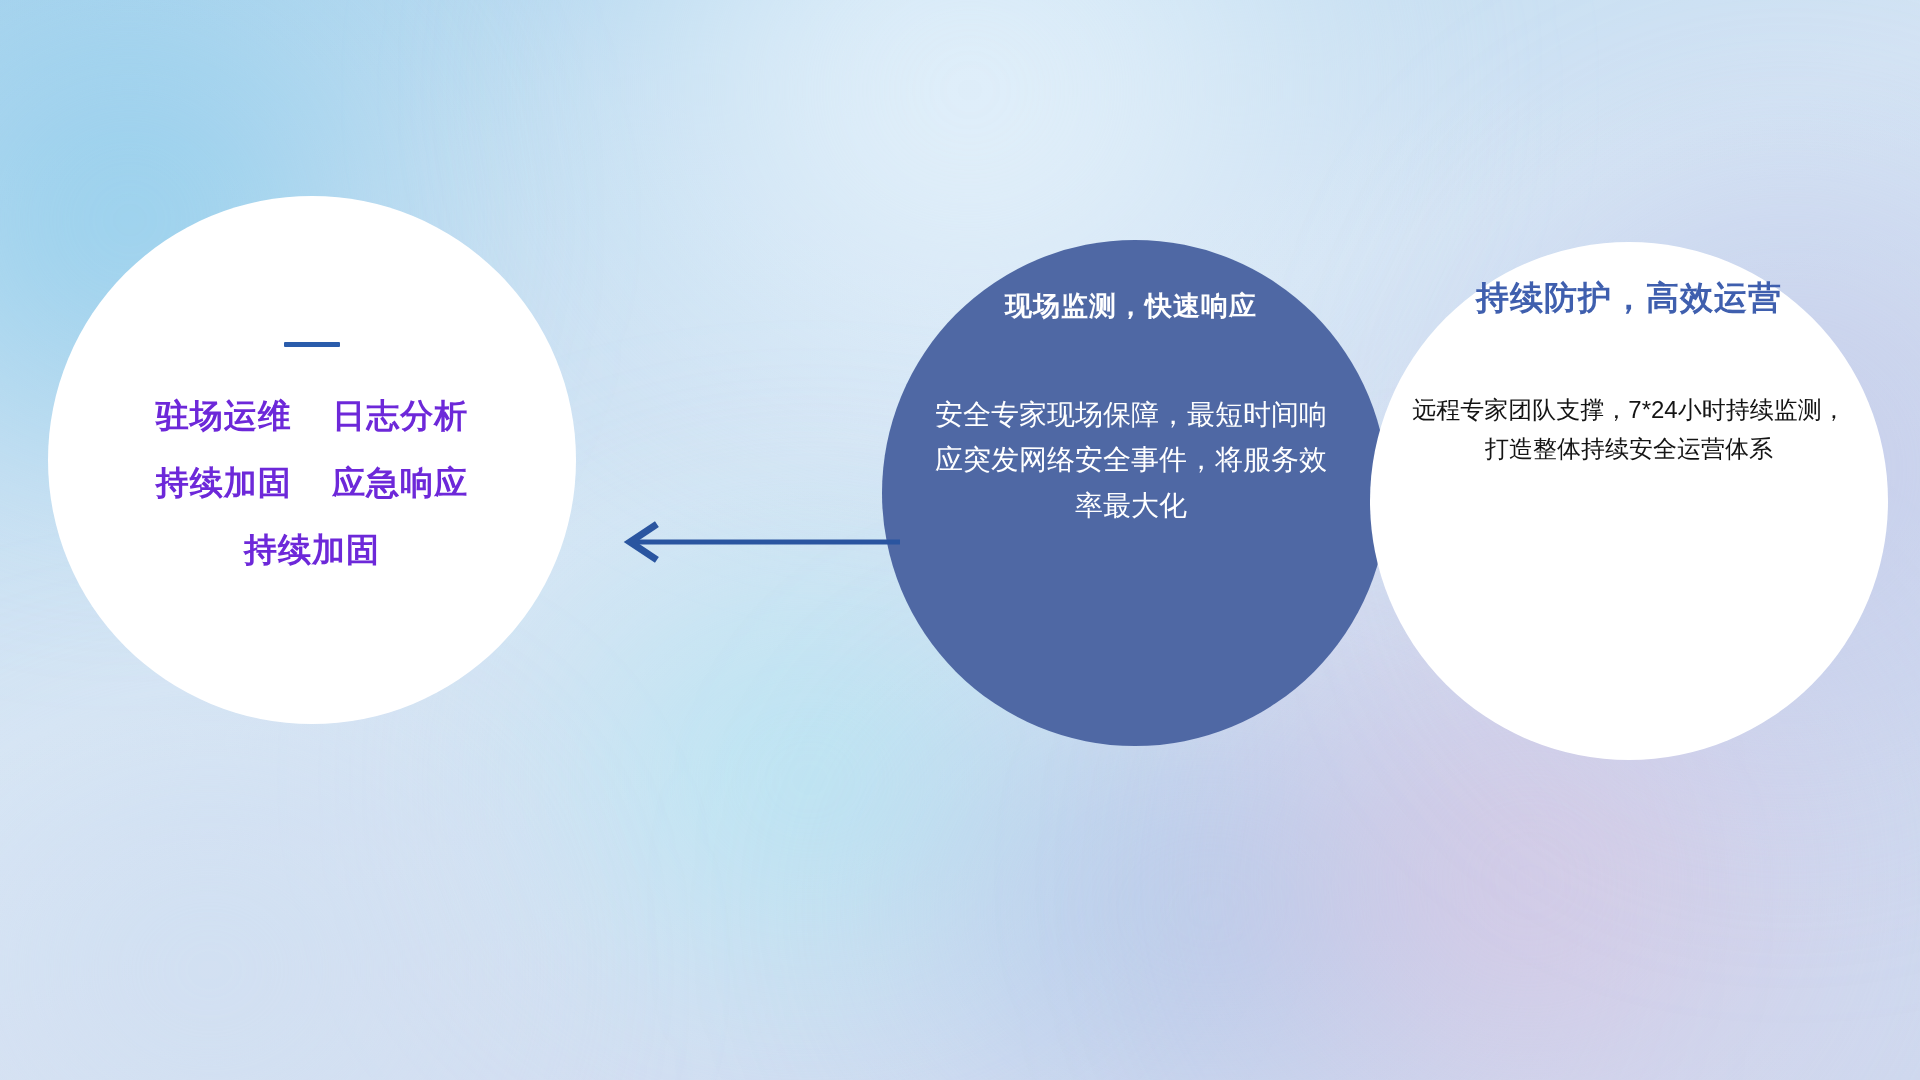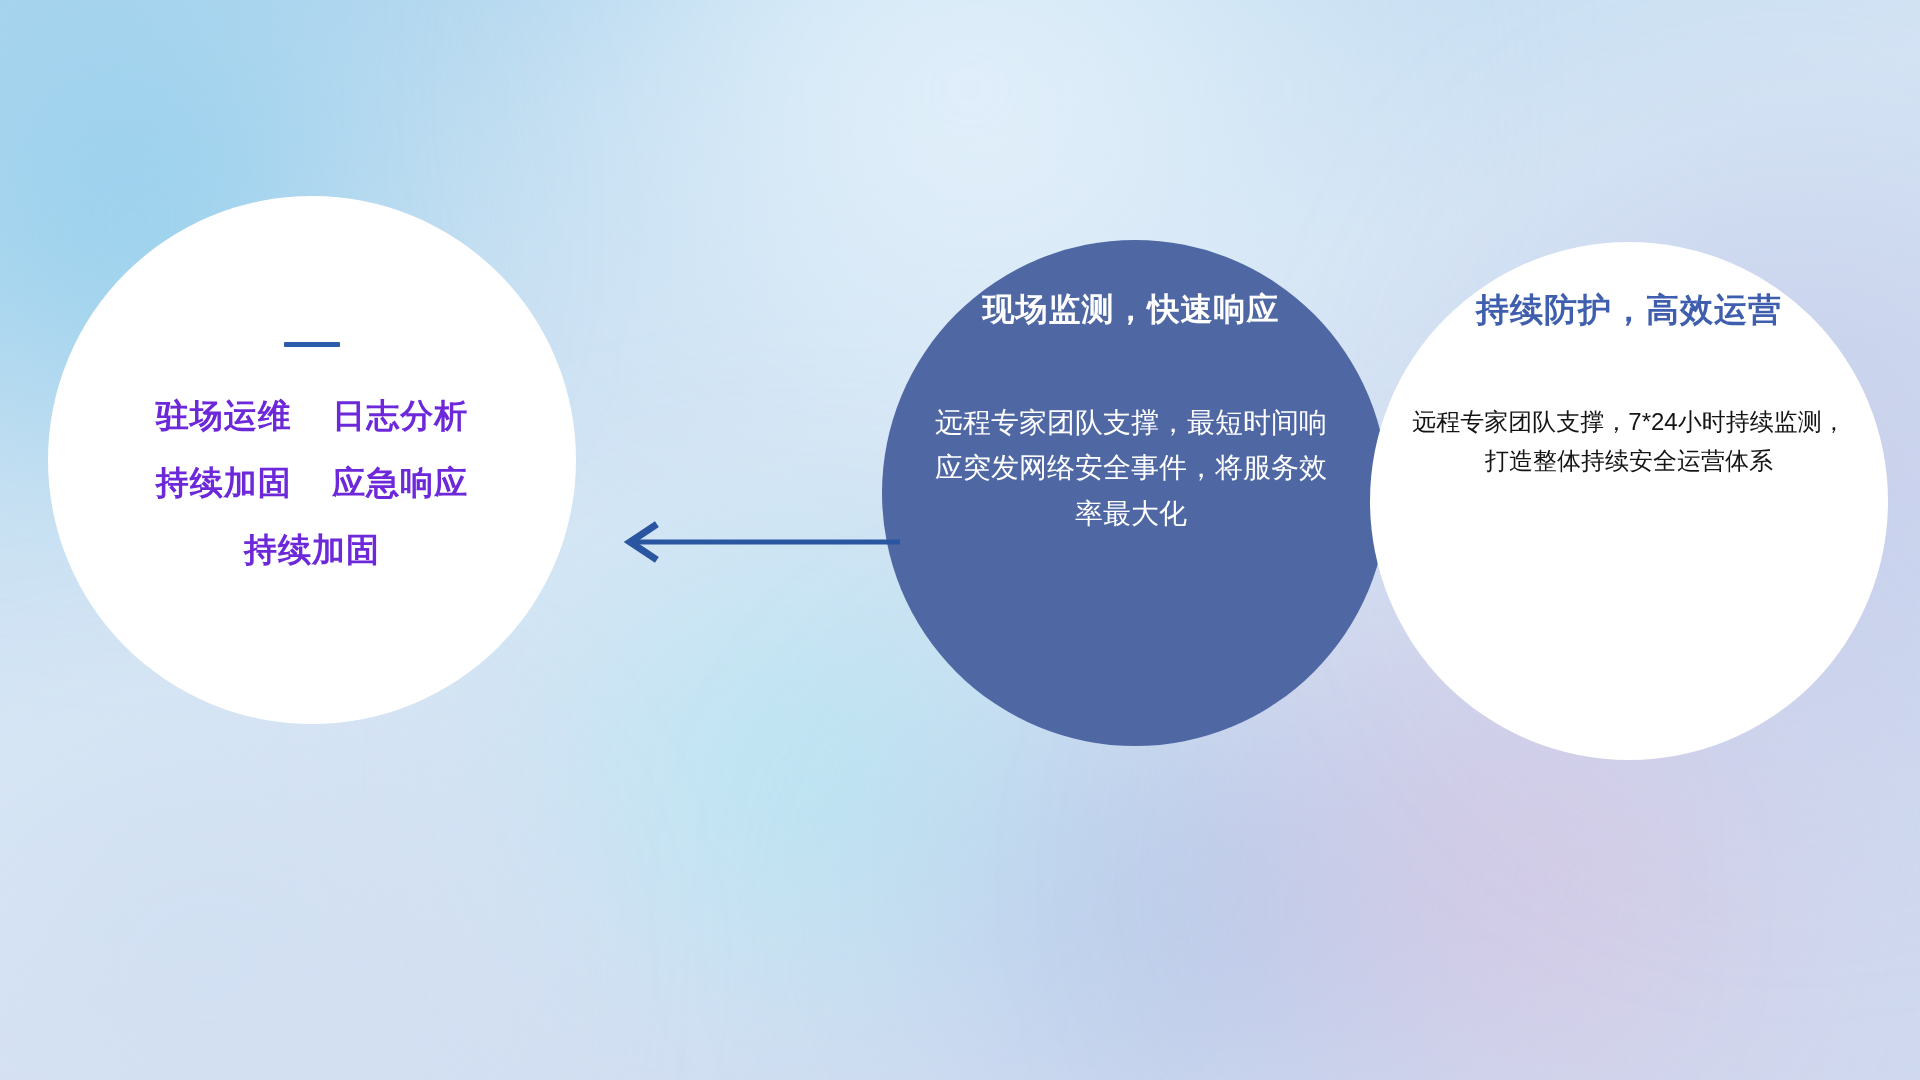--- a/index.html
+++ b/index.html
@@ -138,40 +138,40 @@
     position: absolute;
     left: -18px;
     right: -10px;
     top: 48px;
     text-align: center;
     padding: 0 26px;
     box-sizing: border-box;
   }
   .center-title {
     color: #ffffff;
-    font-size: 32px;
+    font-size: 27px;
     font-weight: bold;
     letter-spacing: 1px;
     white-space: nowrap;
     margin-bottom: 68px;
   }
   .center-body {
     color: #ffffff;
     font-size: 28px;
     line-height: 1.62;
     font-weight: 400;
     padding: 0 34px;
     text-align: center;
   }
 
   
   .right-content {
     position: absolute;
     left: 0; right: 0;
-    top: 46px;
+    top: 34px;
     text-align: center;
     padding: 0 22px;
     box-sizing: border-box;
   }
   .right-title {
     color: #3f5fae;
     font-size: 33px;
     font-weight: bold;
     letter-spacing: 1px;
     white-space: nowrap;
@@ -205,21 +205,21 @@
   <div class="bg-glow glow-cyan-mid"></div>
   <div class="bg-glow glow-blue-bottom"></div>
   <div class="bg-glow glow-pink"></div>
   <div class="bg-glow glow-violet-right"></div>
   <div class="bg-glow glow-soft-bottomleft"></div>
   <div class="bg-veil"></div>
 
   <div class="circle" id="circle-center">
     <div class="center-content">
       <div class="center-title">现场监测，快速响应</div>
-      <div class="center-body">远程专家团队支撑，最短时间响应突发网络安全事件，将服务效率最大化</div>
+      <div class="center-body">安全专家现场保障，最短时间响应突发网络安全事件，将服务效率最大化</div>
     </div>
   </div>
 
   <div class="circle circle-white" id="circle-right">
     <div class="right-content">
       <div class="right-title">持续防护，高效运营</div>
       <div class="right-body">远程专家团队支撑，7*24小时持续监测，打造整体持续安全运营体系</div>
     </div>
   </div>
 

